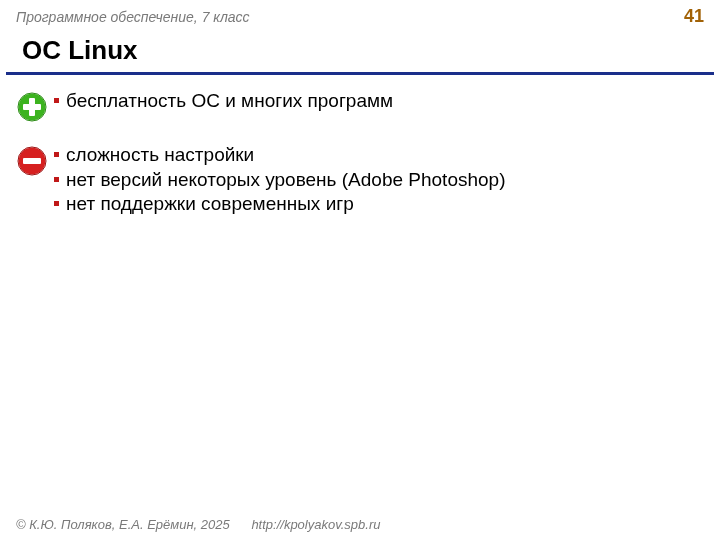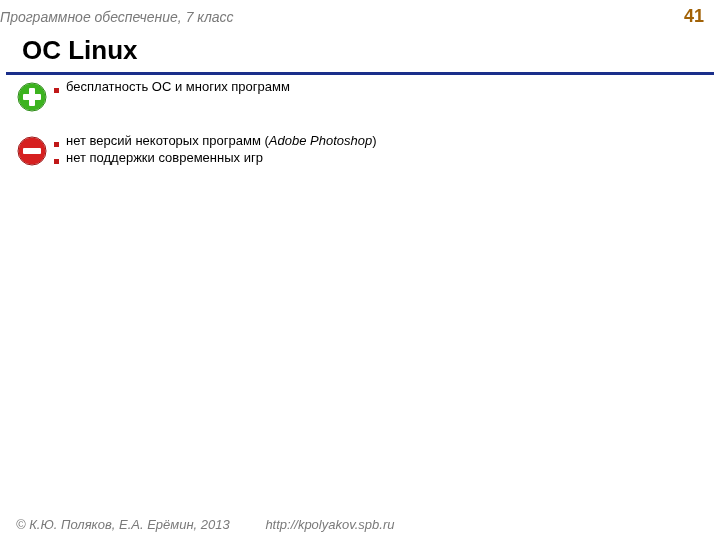--- a/index.html
+++ b/index.html
@@ -5,84 +5,84 @@
   * { margin: 0; padding: 0; box-sizing: border-box; }
   body {
     width: 720px;
     height: 540px;
     font-family: Arial, sans-serif;
     background: #fff;
     position: relative;
     overflow: hidden;
   }
   .header-bar {
-    padding: 6px 16px 4px 0;
+    padding: 6px 16px 4px 16px;
     display: flex;
     justify-content: space-between;
     align-items: baseline;
   }
   .header-label {
     font-style: italic;
     font-size: 14px;
     color: #7a7a7a;
   }
   .page-number {
     font-size: 18px;
     font-weight: bold;
     color: #a16207;
   }
   .title {
     font-size: 26px;
     font-weight: bold;
     color: #000;
     padding: 4px 16px 6px 16px;
     border-bottom: 3px solid #1a2e8a;
-    margin: 0 6px 4px 6px;
+    margin: 0 6px 14px 6px;
   }
   .block {
     display: flex;
     align-items: flex-start;
     padding: 0 16px 0 16px;
     margin-bottom: 16px;
   }
   .icon-wrap {
     width: 38px;
     flex-shrink: 0;
     padding-top: 2px;
   }
   .bullets {
     flex: 1;
-    font-size: 13px;
+    font-size: 19px;
     line-height: 1.3;
     color: #000;
   }
   .bullets .item {
     position: relative;
     padding-left: 12px;
   }
   .bullets .item::before {
     content: "";
     position: absolute;
     left: 0;
     top: 9px;
     width: 5px;
     height: 5px;
     background: #c01818;
   }
-  .italic { font-style: italic; }
+  .italic { }
   .footer {
     position: absolute;
     bottom: 8px;
     left: 16px;
     font-size: 13px;
     font-style: italic;
     color: #7a7a7a;
   }
   .footer .link {
-    margin-left: 32px;
+    margin-left: 18px;
   }
 </style>
 </head>
 <body>
 
 <div class="header-bar">
   <span class="header-label">Программное обеспечение, 7 класс</span>
   <span class="page-number">41</span>
 </div>
 
@@ -104,21 +104,22 @@
 
 <div class="block">
   <div class="icon-wrap">
     <svg width="32" height="32" viewBox="0 0 32 32">
       <circle cx="16" cy="16" r="14" fill="#d62020" stroke="#fff" stroke-width="1"></circle>
       <circle cx="16" cy="16" r="14" fill="none" stroke="#9c1212" stroke-width="1"></circle>
       <rect x="7" y="13" width="18" height="6" rx="1" fill="#fff"></rect>
     </svg>
   </div>
   <div class="bullets">
-    <div class="item"><span>нет версий некоторых программ (</span><span class="italic">Adobe Photoshop</span><span>)</span></div>
+    <div class="item">сложность настройки</div>
+    <div class="item"><span>нет версий некоторых уровень (</span><span class="italic">Adobe Photoshop</span><span>)</span></div>
     <div class="item">нет поддержки современных игр</div>
   </div>
 </div>
 
 <div class="footer">
-  <span>© К.Ю. Поляков, Е.А. Ерёмин, 2013</span>
+  <span>© К.Ю. Поляков, Е.А. Ерёмин, 2025</span>
   <span class="link">http://kpolyakov.spb.ru</span>
 </div>
 
 </body></html>

